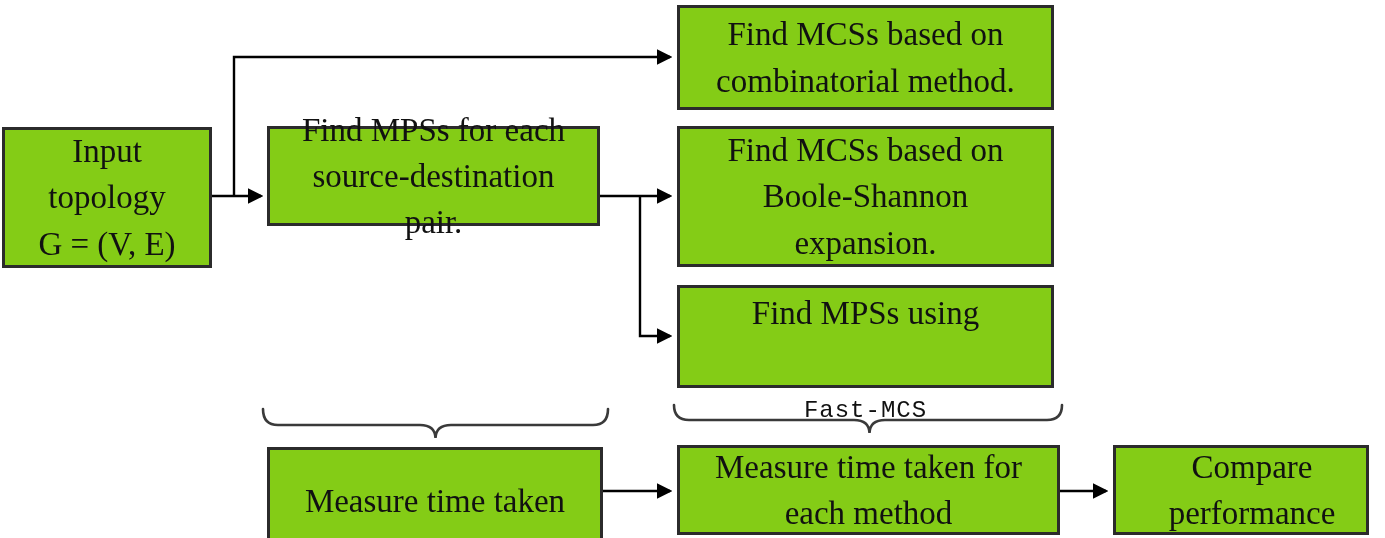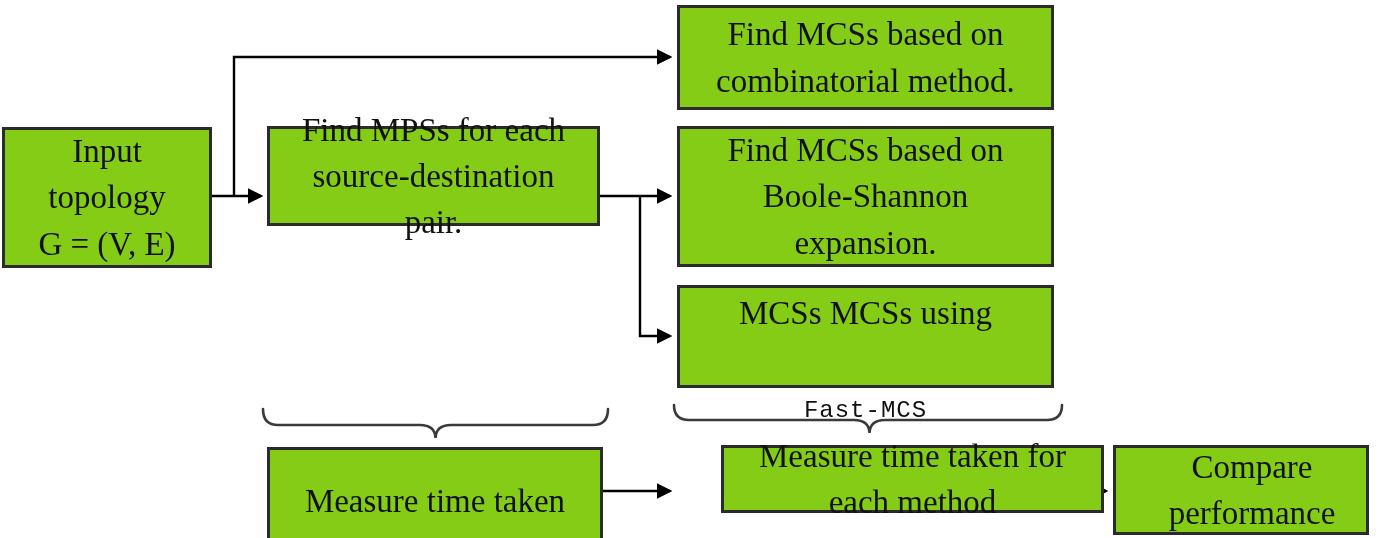--- a/index.html
+++ b/index.html
@@ -41,21 +41,21 @@
     font-size: 24px;
     letter-spacing: 1px;
   }
   
   #node-input-topology        { left: 2px;    top: 127px; width: 210px; height: 141px; }
   #node-find-mps              { left: 267px;  top: 126px; width: 333px; height: 100px; }
   #node-find-mcs-combinatorial{ left: 677px;  top: 5px;   width: 377px; height: 105px; }
   #node-find-mcs-boole        { left: 677px;  top: 126px; width: 377px; height: 141px; }
   #node-find-mcs-fast         { left: 677px;  top: 285px; width: 377px; height: 103px; }
   #node-measure-time-mps      { left: 267px;  top: 447px; width: 336px; height: 108px;  }
-  #node-measure-time-methods  { left: 677px;  top: 445px; width: 383px; height: 68px; margin-left: 44px;  }
+  #node-measure-time-methods  { left: 677px;  top: 445px; width: 383px; height: 90px;  }
   #node-compare-performance   { left: 1113px; top: 445px; width: 256px; height: 90px; padding-left: 22px;  }
 </style>
 </head>
 <body>
 
 <div id="canvas">
 
   <svg id="wires" viewBox="0 0 1385 538" xmlns="http://www.w3.org/2000/svg">
     <defs>
       <marker id="arrowhead" viewBox="0 0 10 10" refX="8.5" refY="5" markerWidth="6.5" markerHeight="6.5" orient="auto-start-reverse" markerUnits="strokeWidth">
@@ -92,21 +92,21 @@
 
   <div class="box" id="node-find-mcs-combinatorial">Find MCSs based on
 combinatorial method.</div>
 
   <div class="box" id="node-find-mcs-boole">Find MCSs based on
 Boole-Shannon
 expansion.</div>
 
   <div class="box" id="node-find-mcs-fast">
     <div>
-      <span>MCSs MCSs using</span><br>
+      <span>Find MPSs using</span><br>
       <span class="code-font">Fast-MCS</span>
     </div>
   </div>
 
   <div class="box" id="node-measure-time-mps">Measure time taken</div>
 
   <div class="box" id="node-measure-time-methods">Measure time taken for
 each method</div>
 
   <div class="box" id="node-compare-performance">Compare

